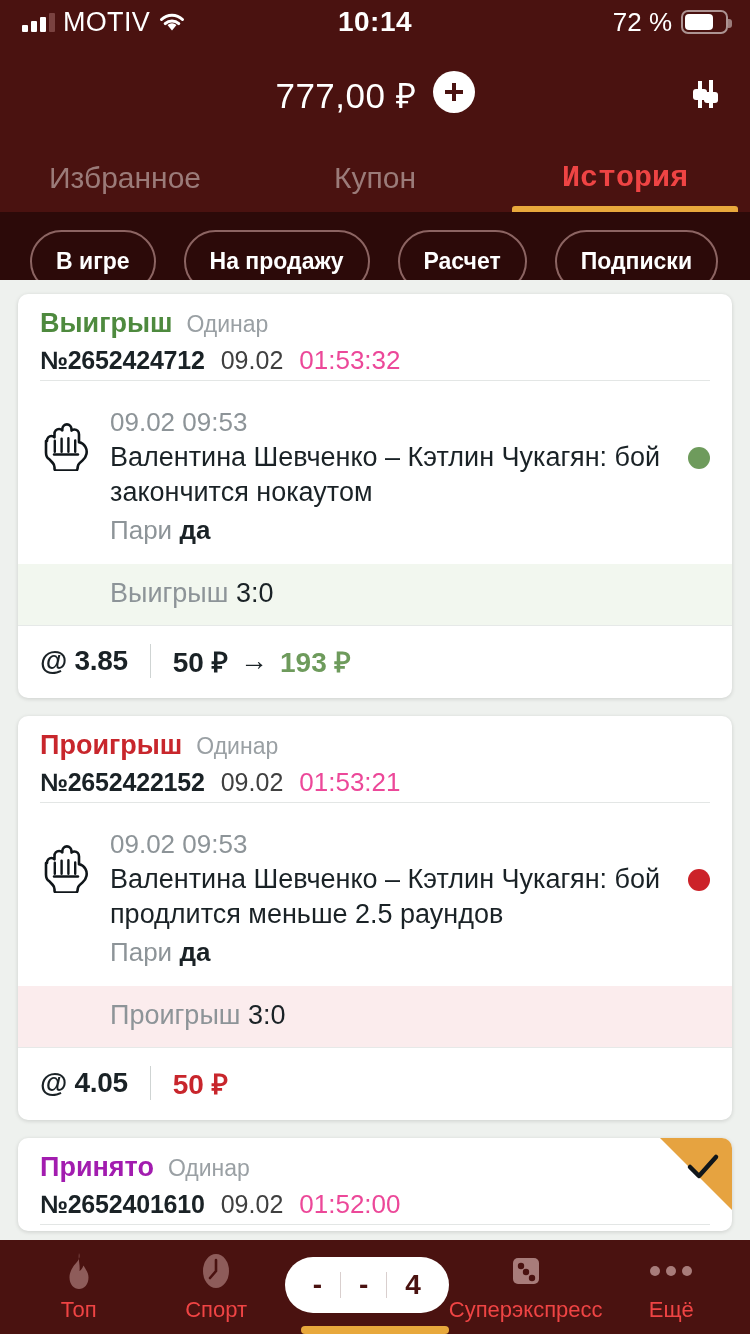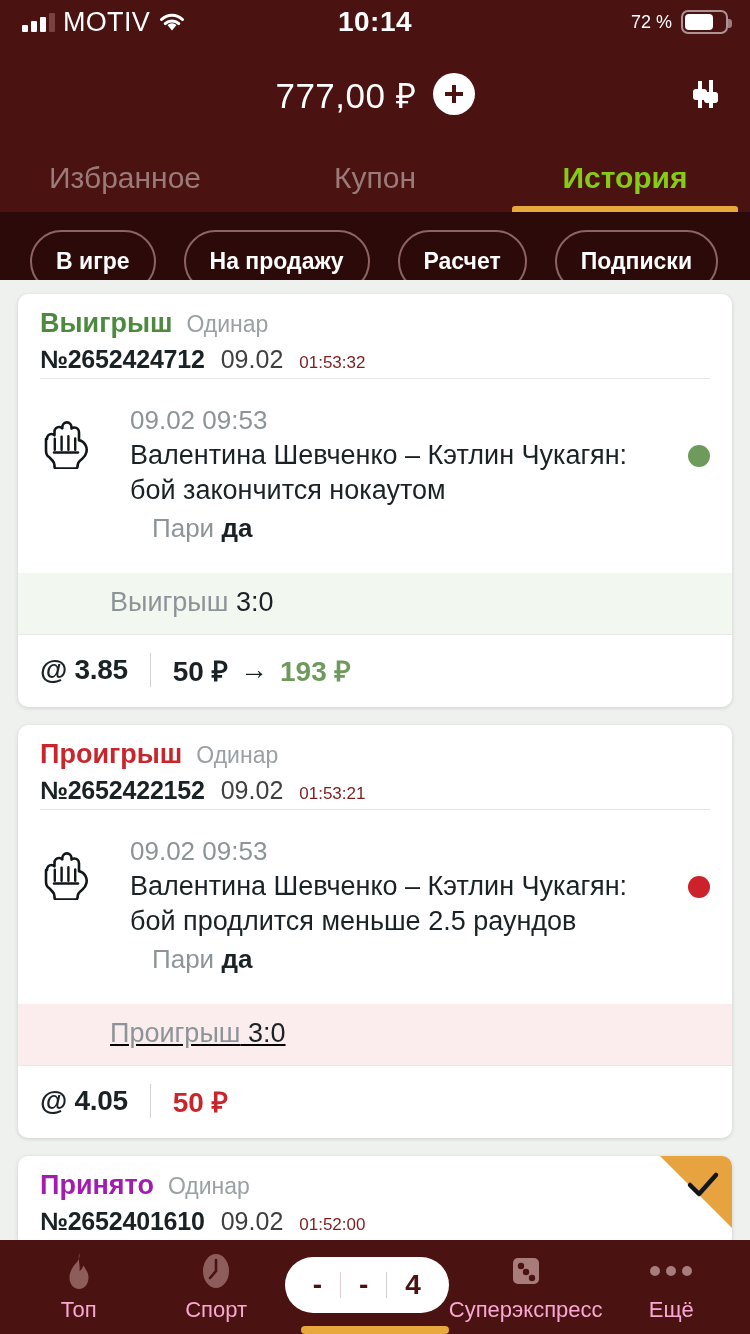--- a/index.html
+++ b/index.html
@@ -25,53 +25,53 @@
   .bars i:nth-child(3) { height: 15px; }
   .bars i:nth-child(4) { height: 19px; background: #7a4240; }
   .carrier { font-size: 27px; letter-spacing: .3px; }
   .wifi { width: 28px; height: 20px; position: relative; }
   .clock {
     position: absolute; left: 0; right: 0; text-align: center;
     font-size: 28px; font-weight: 600; letter-spacing: .5px;
   }
   .sb-right {
     margin-left: auto; display: flex; align-items: center; gap: 9px;
-    font-size: 18px;
+    font-size: 26px;
   }
   .batt {
     width: 47px; height: 24px; border: 2px solid rgba(255,255,255,.55);
     border-radius: 7px; position: relative; padding: 2px;
   }
   .batt::after {
     content:""; position:absolute; right:-6px; top:7px; width:4px; height:9px;
     background: rgba(255,255,255,.45); border-radius: 0 3px 3px 0;
   }
   .batt span { display:block; height:100%; width:72%; background:#fff; border-radius:4px; }
 
   
   .appheader { background: #4a1210; padding: 0 22px; height: 100px; display:flex; align-items:center; position:relative; }
   .balance {
     position:absolute; left:0; right:0; display:flex; justify-content:center;
-    align-items:center; gap: 16px; pointer-events:none;
+    align-items:flex-start; gap: 16px; pointer-events:none;
   }
   .balance-amt { color:#fff; font-size: 35px; font-weight: 400; letter-spacing:.5px; }
   .plus-btn {
     width: 42px; height: 42px; border-radius:50%; background:#fff;
     display:flex; align-items:center; justify-content:center; pointer-events:auto;
   }
   .plus-btn svg { display:block; }
   .sliders-btn { margin-left:auto; width:46px; height:46px; display:flex; align-items:center; justify-content:center; }
 
   
   .tabs { background:#4a1210; display:flex; height: 68px; }
   .tab {
     flex:1; display:flex; align-items:center; justify-content:center;
     font-size: 30px; color:#9b7b79; position:relative;
   }
-  .tab.active { color:#84cc16; font-weight:600; }
+  .tab.active { color:#ef4444; font-weight:600;font-family:Liberation Mono, monospace; }
   .tab.active::after {
     content:""; position:absolute; bottom:0; left:12px; right:12px; height:6px;
     background:#e8a83c; border-radius:3px 3px 0 0;
   }
 
   
   .chips {
     background:#2c0a09; padding: 18px 30px 22px; display:flex; gap: 28px;
     align-items:center;
   }
@@ -93,36 +93,36 @@
   .card-head { padding: 14px 22px 6px; }
   .head-row1 { display:flex; align-items:baseline; gap: 14px; }
   .status { font-size: 27px; font-weight:700; }
   .status.win { color:#4e8a3e; }
   .status.lose { color:#c8262c; }
   .status.accepted { color:#a21caf; }
   .bet-type { font-size: 23px; color:#9aa0a4; }
   .head-row2 { display:flex; align-items:baseline; gap: 16px; margin-top: 6px; padding-bottom: 4px; border-bottom:1px solid #e3e6e5; }
   .bet-id { font-size: 25px; font-weight:700; color:#1a2226; letter-spacing:-.2px; }
   .bet-date { font-size: 25px; color:#404040; }
-  .bet-time { font-size: 17px; color:#7f1d1d; }
-
-  .event { display:flex; padding: 20px 22px 15px; position:relative;gap:20px; }
+  .bet-time { font-size: 26px; color:#ec4899; }
+
+  .event { display:flex; padding: 20px 22px 4px; position:relative; }
   .fist { width: 54px; min-width:54px; margin-right: 16px; padding-top: 14px; }
   .ev-body { flex:1; padding-right: 40px; }
   .ev-time { font-size: 26px; color:#8d9498; margin-bottom: 2px; }
   .ev-title { font-size: 27px; color:#1a2226; line-height: 1.28; }
-  .ev-pari { font-size: 26px; color:#8d9498; margin-top: 6px; padding-bottom: 14px; margin-left: 22px; }
+  .ev-pari { font-size: 26px; color:#8d9498; margin-top: 6px; padding-bottom: 14px; }
   .ev-pari b { color:#1a2226; font-weight:700; }
   .dot { position:absolute; right: 22px; top: 60px; width: 22px; height:22px; border-radius:50%; }
   .dot.green { background:#6e9b5c; }
   .dot.red { background:#cc2229; }
 
   .result { padding: 14px 22px 16px 92px; font-size: 27px; }
   .result.win { background:#f2f7ef; }
-  .result.lose { background:#fbeced;text-decoration:underline; }
+  .result.lose { background:#fbeced; }
   .result .lbl { color:#8d9498; }
   .result .score { color:#1a2226; }
 
   .footer {
     display:flex; align-items:center; gap: 22px;
     padding: 16px 22px 18px; border-top:1px solid #e6e9e8;
     font-size: 28px; font-weight:700; color:#1a2226;
   }
   .odds { letter-spacing:-.3px; }
   .vbar { width:1px; height: 34px; background:#cfd4d3; }
@@ -135,21 +135,21 @@
     border-top: 72px solid #e6a340; border-left: 72px solid transparent;
   }
   .ribbon-check { position:absolute; top: 14px; right: 12px; }
 
   
   .bottomnav {
     position:absolute; bottom:0; left:0; right:0; height: 94px;
     background:#4a1210; display:flex; align-items:center; padding: 0 10px;
   }
   .nav-item { flex:1; display:flex; flex-direction:column; align-items:center; justify-content:center; gap: 6px; }
-  .nav-label { font-size: 22px; color:#f9a8d4; }
+  .nav-label { font-size: 22px; color:#ef4444; }
   .nav-ico { height: 40px; display:flex; align-items:center; justify-content:center; }
   .slip-pill {
     background:#fff; border-radius: 40px; height: 56px; min-width: 164px;
     display:flex; align-items:center; justify-content:center; gap:0;
     margin-bottom: 4px;
   }
   .slip-cell { font-size: 28px; font-weight:700; color:#4a1210; padding: 0 18px; }
   .slip-div { width:1px; height:26px; background:#d9cfce; }
   .home-ind {
     position:absolute; bottom: 0; left:50%; transform:translateX(-50%);

